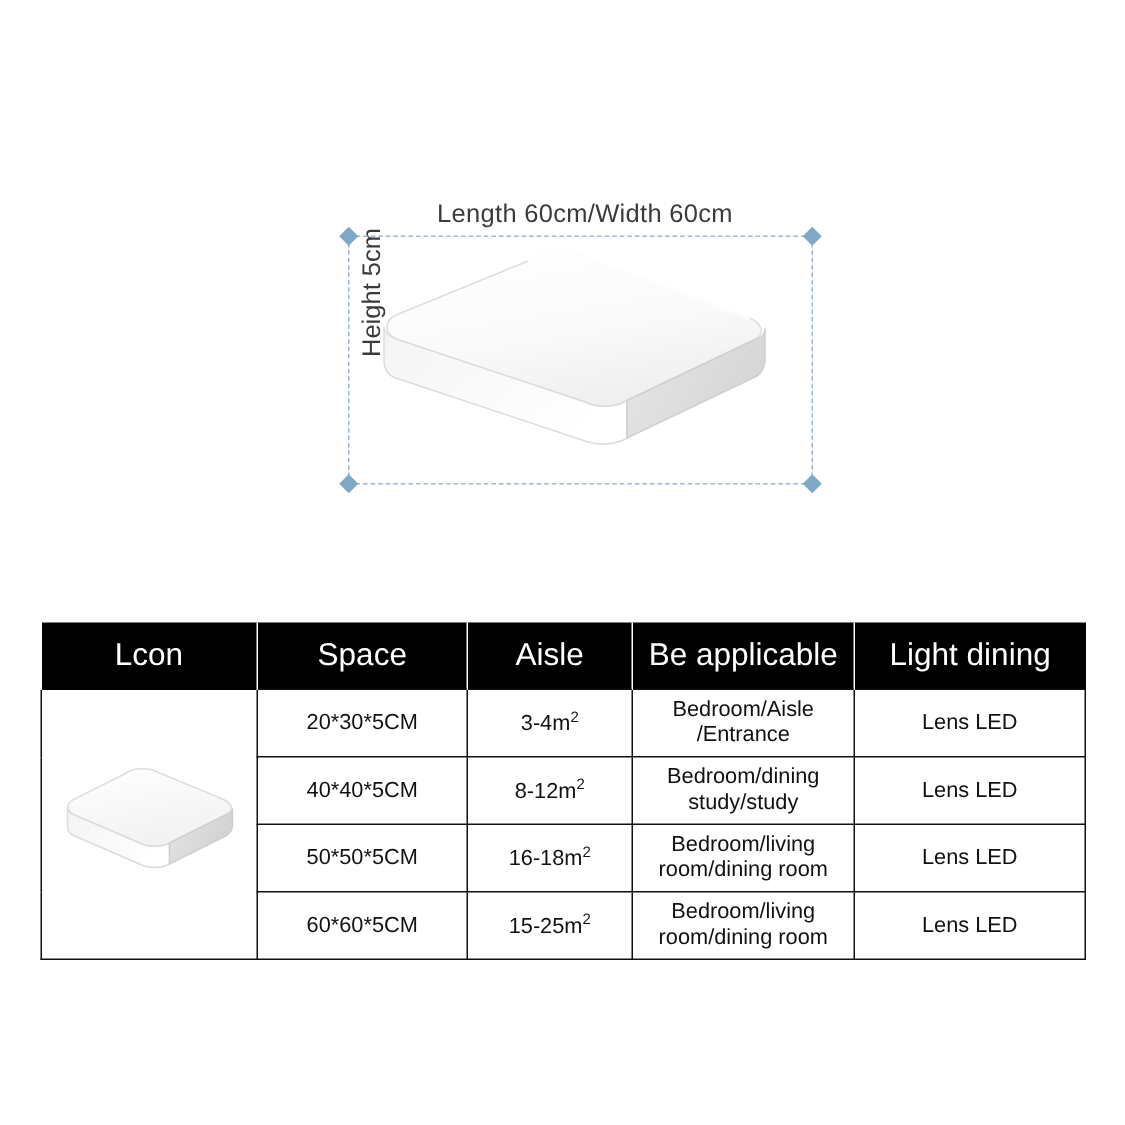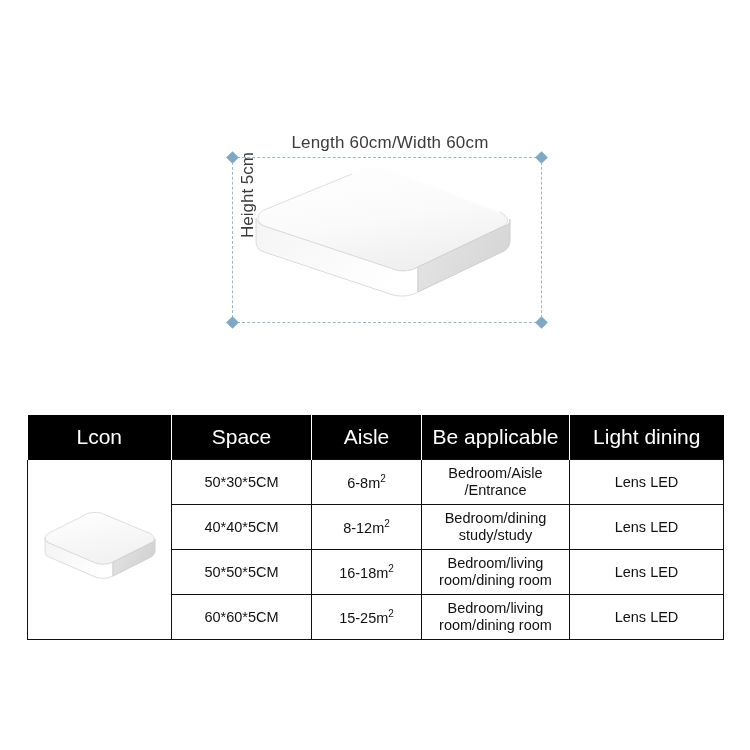--- a/index.html
+++ b/index.html
@@ -244,22 +244,22 @@
                   <stop offset="0%" stop-color="#e4e4e4"></stop>
                   <stop offset="100%" stop-color="#d2d2d2"></stop>
                 </linearGradient>
               </defs>
               <path d="M 48 6 C 53 2, 60 2, 66 3 L 114 23 C 120 26, 121 30, 116 33 L 78 52 C 72 55, 64 55, 58 52 L 14 33 C 9 30, 9 26, 14 23 Z" fill="url(#t2)" stroke="#dedede" stroke-width="1"></path>
               <path d="M 10 28 L 10 40 C 10 44, 11 46, 14 47 L 58 66 C 64 69, 72 69, 78 66 L 78 52 C 72 55, 64 55, 58 52 L 14 33 C 11 32, 10 30, 10 28 Z" fill="url(#l2)" stroke="#dcdcdc" stroke-width="1"></path>
               <path d="M 78 52 L 78 66 L 116 47 C 119 45, 120 43, 120 40 L 120 29 C 120 31, 119 32, 116 33 Z" fill="url(#r2)" stroke="#cfcfcf" stroke-width="1"></path>
             </svg>
           </div>
         </td>
-        <td>50*30*5CM</td>
-        <td><span>6-8</span><span>m</span><span class="sup">2</span></td>
+        <td>20*30*5CM</td>
+        <td><span>3-4</span><span>m</span><span class="sup">2</span></td>
         <td><span style="white-space:pre-line">Bedroom/Aisle
 /Entrance</span></td>
         <td>Lens LED</td>
       </tr>
       <tr>
         <td>40*40*5CM</td>
         <td><span>8-12</span><span>m</span><span class="sup">2</span></td>
         <td><span style="white-space:pre-line">Bedroom/dining
 study/study</span></td>
         <td>Lens LED</td>

